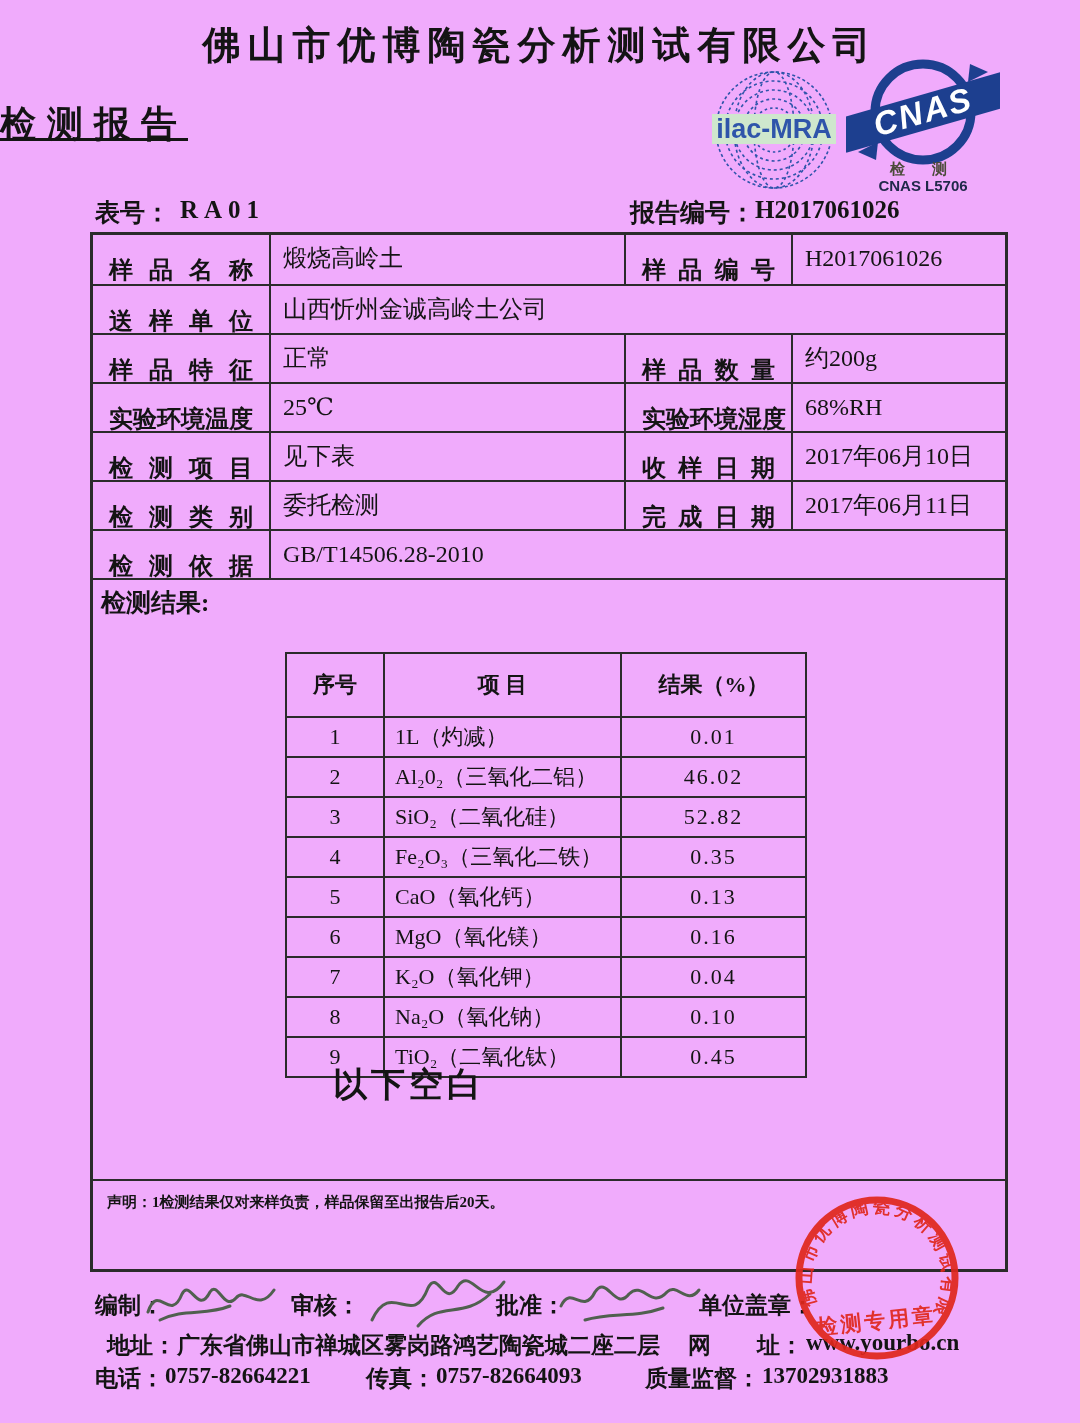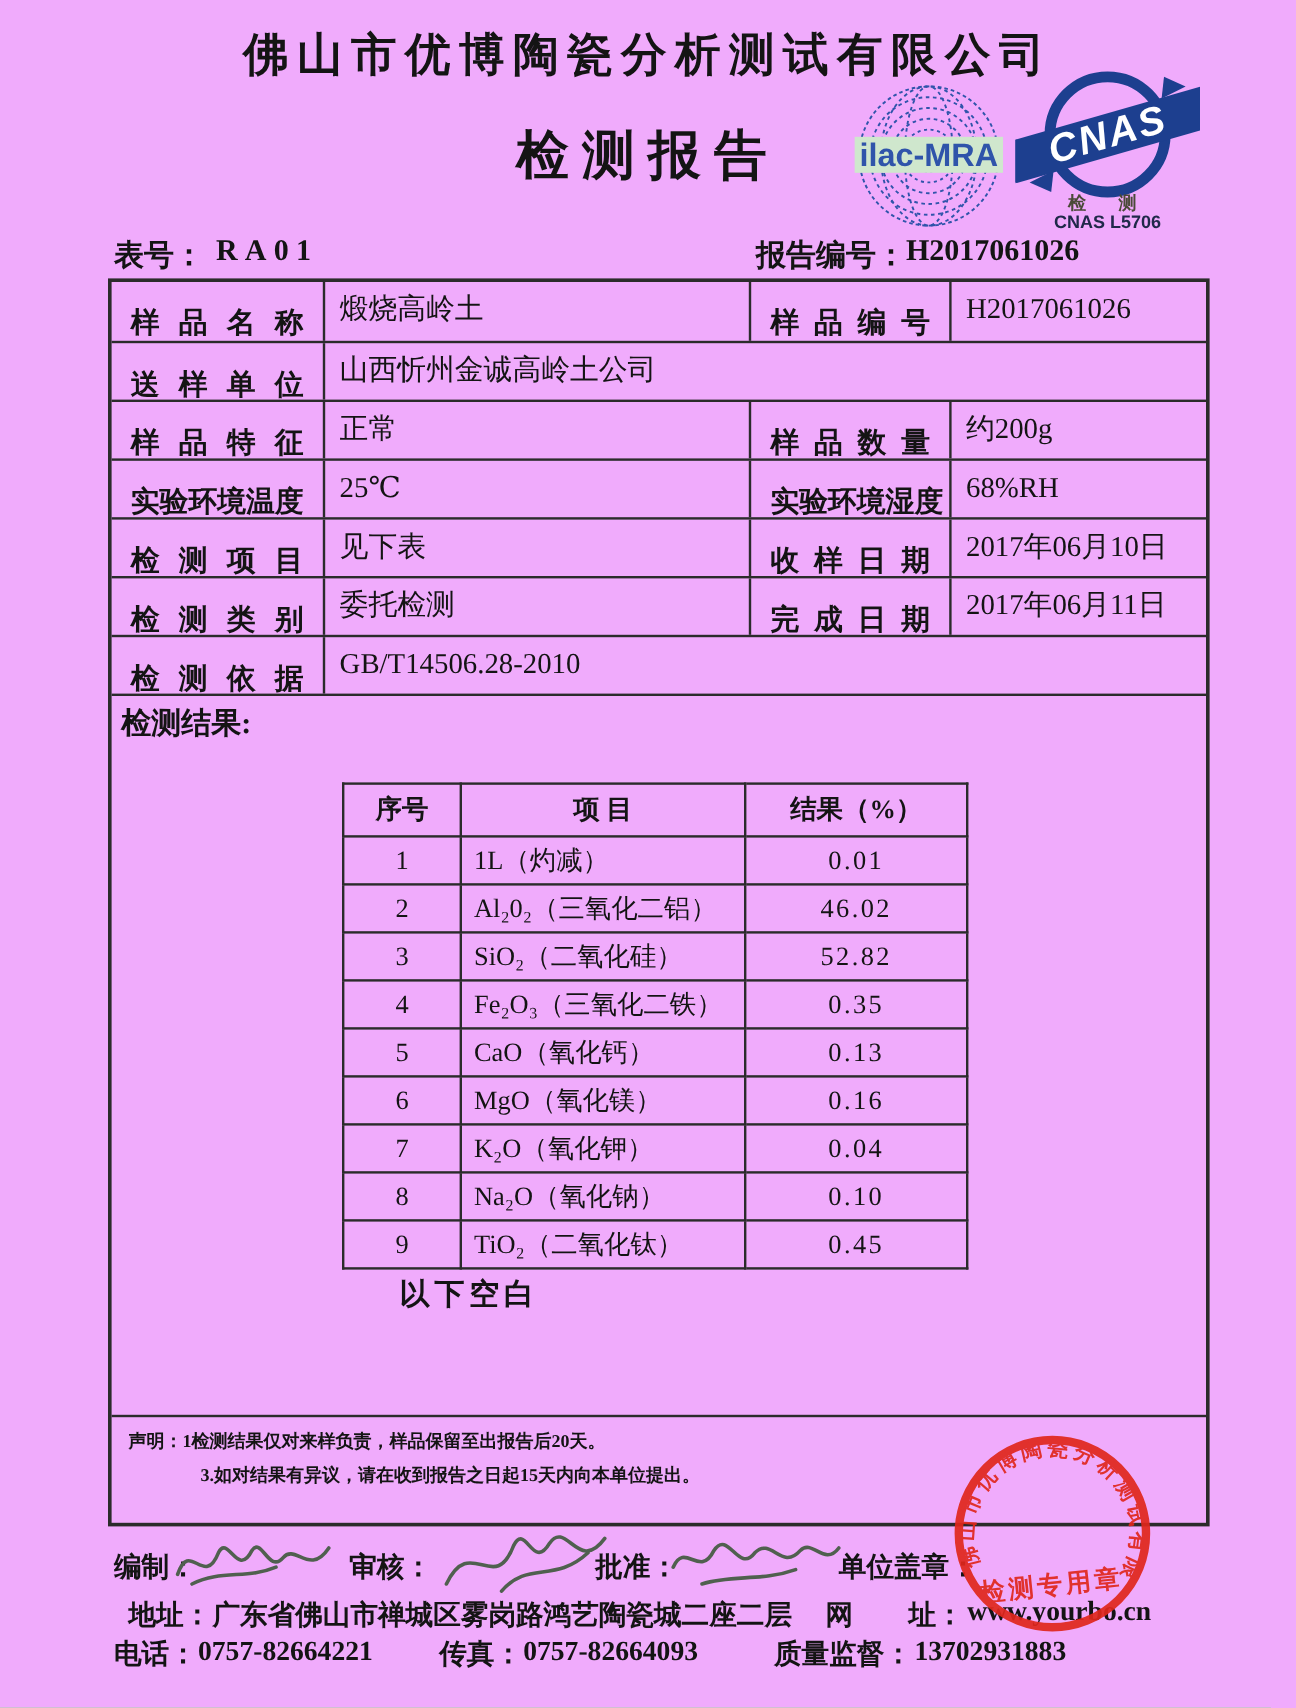--- a/index.html
+++ b/index.html
@@ -1,22 +1,22 @@
 <!DOCTYPE html>
 <html><head>
 <meta charset="utf-8">
 <style>
   html,body{margin:0;padding:0;background:#b9cdb6;}
   .page{position:relative;width:1080px;height:1423px;background:#f0abfc;overflow:hidden;
         font-family:"Liberation Serif","DejaVu Serif",serif;color:#141414;}
   
   .company-title{position:absolute;top:20px;left:0;width:100%;text-align:center;
         font-size:38px;font-weight:bold;letter-spacing:7px;}
-  .report-title{position:absolute;top:100px;left:0;width:100%;text-align:center;
-        font-size:44px;font-weight:bold;letter-spacing:11px;}
+  .report-title{position:absolute;top:100px;left:0;width:100%;text-align:left;
+        font-size:36px;font-weight:bold;letter-spacing:11px;text-decoration:underline;}
   .ilac-logo{position:absolute;left:712px;top:66px;}
   .cnas-logo{position:absolute;left:846px;top:56px;}
   .cnas-mark{position:absolute;left:848px;top:160px;width:150px;text-align:center;
         font-size:15px;font-weight:bold;letter-spacing:9px;color:#4a4a38;
         font-family:Liberation Mono, monospace;}
   .cnas-code{position:absolute;left:848px;top:177px;width:150px;text-align:center;
         font-size:15px;font-weight:bold;color:#20294a;font-family:"Liberation Sans",sans-serif;}
   
   .meta-line{position:absolute;top:196px;left:0;width:100%;height:34px;font-size:25px;font-weight:bold;}
   .form-label{position:absolute;left:95px;}
@@ -33,27 +33,27 @@
   .irow > div + div{border-left:2px solid #2b2b2b;}
   .lblcell{font-weight:bold;font-size:24px;line-height:46px;padding:12px 16px;
         text-align:justify;text-align-last:justify;text-justify:inter-character;}
   .valcell{font-size:24px;line-height:46px;padding:0 12px;}
   
   .results-cell{position:relative;height:601px;border-top:2px solid #2b2b2b;box-sizing:border-box;}
   .results-label{position:absolute;left:8px;top:6px;font-size:25px;font-weight:bold;}
   table.results{position:absolute;left:192px;top:72px;border-collapse:collapse;table-layout:fixed;
         font-size:22px;}
   table.results th,table.results td{border:2px solid #2b2b2b;padding:0 10px;box-sizing:border-box;}
-  table.results th{height:44px;font-weight:bold;text-align:center;}
+  table.results th{height:64px;font-weight:bold;text-align:center;}
   table.results td{height:40px;}
   td.c-idx{width:98px;text-align:center;}
   td.c-item{width:237px;text-align:left;padding-left:14px;}
   td.c-val{width:185px;text-align:center;letter-spacing:2px;}
   th:nth-child(1){width:98px;}th:nth-child(2){width:237px;}th:nth-child(3){width:185px;}
-  .footnote{position:absolute;left:240px;top:482px;font-size:25px;font-weight:bold;letter-spacing:4px;}
+  .footnote{position:absolute;left:240px;top:482px;font-size:34px;font-weight:bold;letter-spacing:4px;}
   
   .statement{border-top:2px solid #2b2b2b;box-sizing:border-box;height:112px;
         padding:7px 0 0 14px;font-size:15px;font-weight:bold;line-height:28px;}
   .stmt-line2{padding-left:60px;}
   
   .footer-line{position:absolute;font-size:23px;font-weight:bold;white-space:nowrap;}
   .fl1{top:1290px;}
   .fl2{top:1330px;}
   .fl3{top:1363px;}
   .fpos{position:absolute;}
@@ -205,21 +205,20 @@
               <td class="c-item">TiO₂（二氧化钛）</td>
               <td class="c-val">0.45</td>
             </tr>
           </tbody>
       </table>
       <div class="footnote">以下空白</div>
     </div>
 
     <div class="statement">
       <div><span>声明：</span><span>1检测结果仅对来样负责，样品保留至出报告后20天。</span></div>
-      <div class="stmt-line2">3.如对结果有异议，请在收到报告之日起15天内向本单位提出。</div>
     </div>
   </div>
 
   <div class="footer-line fl1">
     <span class="fpos" style="left:95px">编制：</span>
     <span class="fpos" style="left:291px">审核：</span>
     <span class="fpos" style="left:496px">批准：</span>
     <span class="fpos" style="left:699px">单位盖章：</span>
   </div>
   <div class="footer-line fl2">

